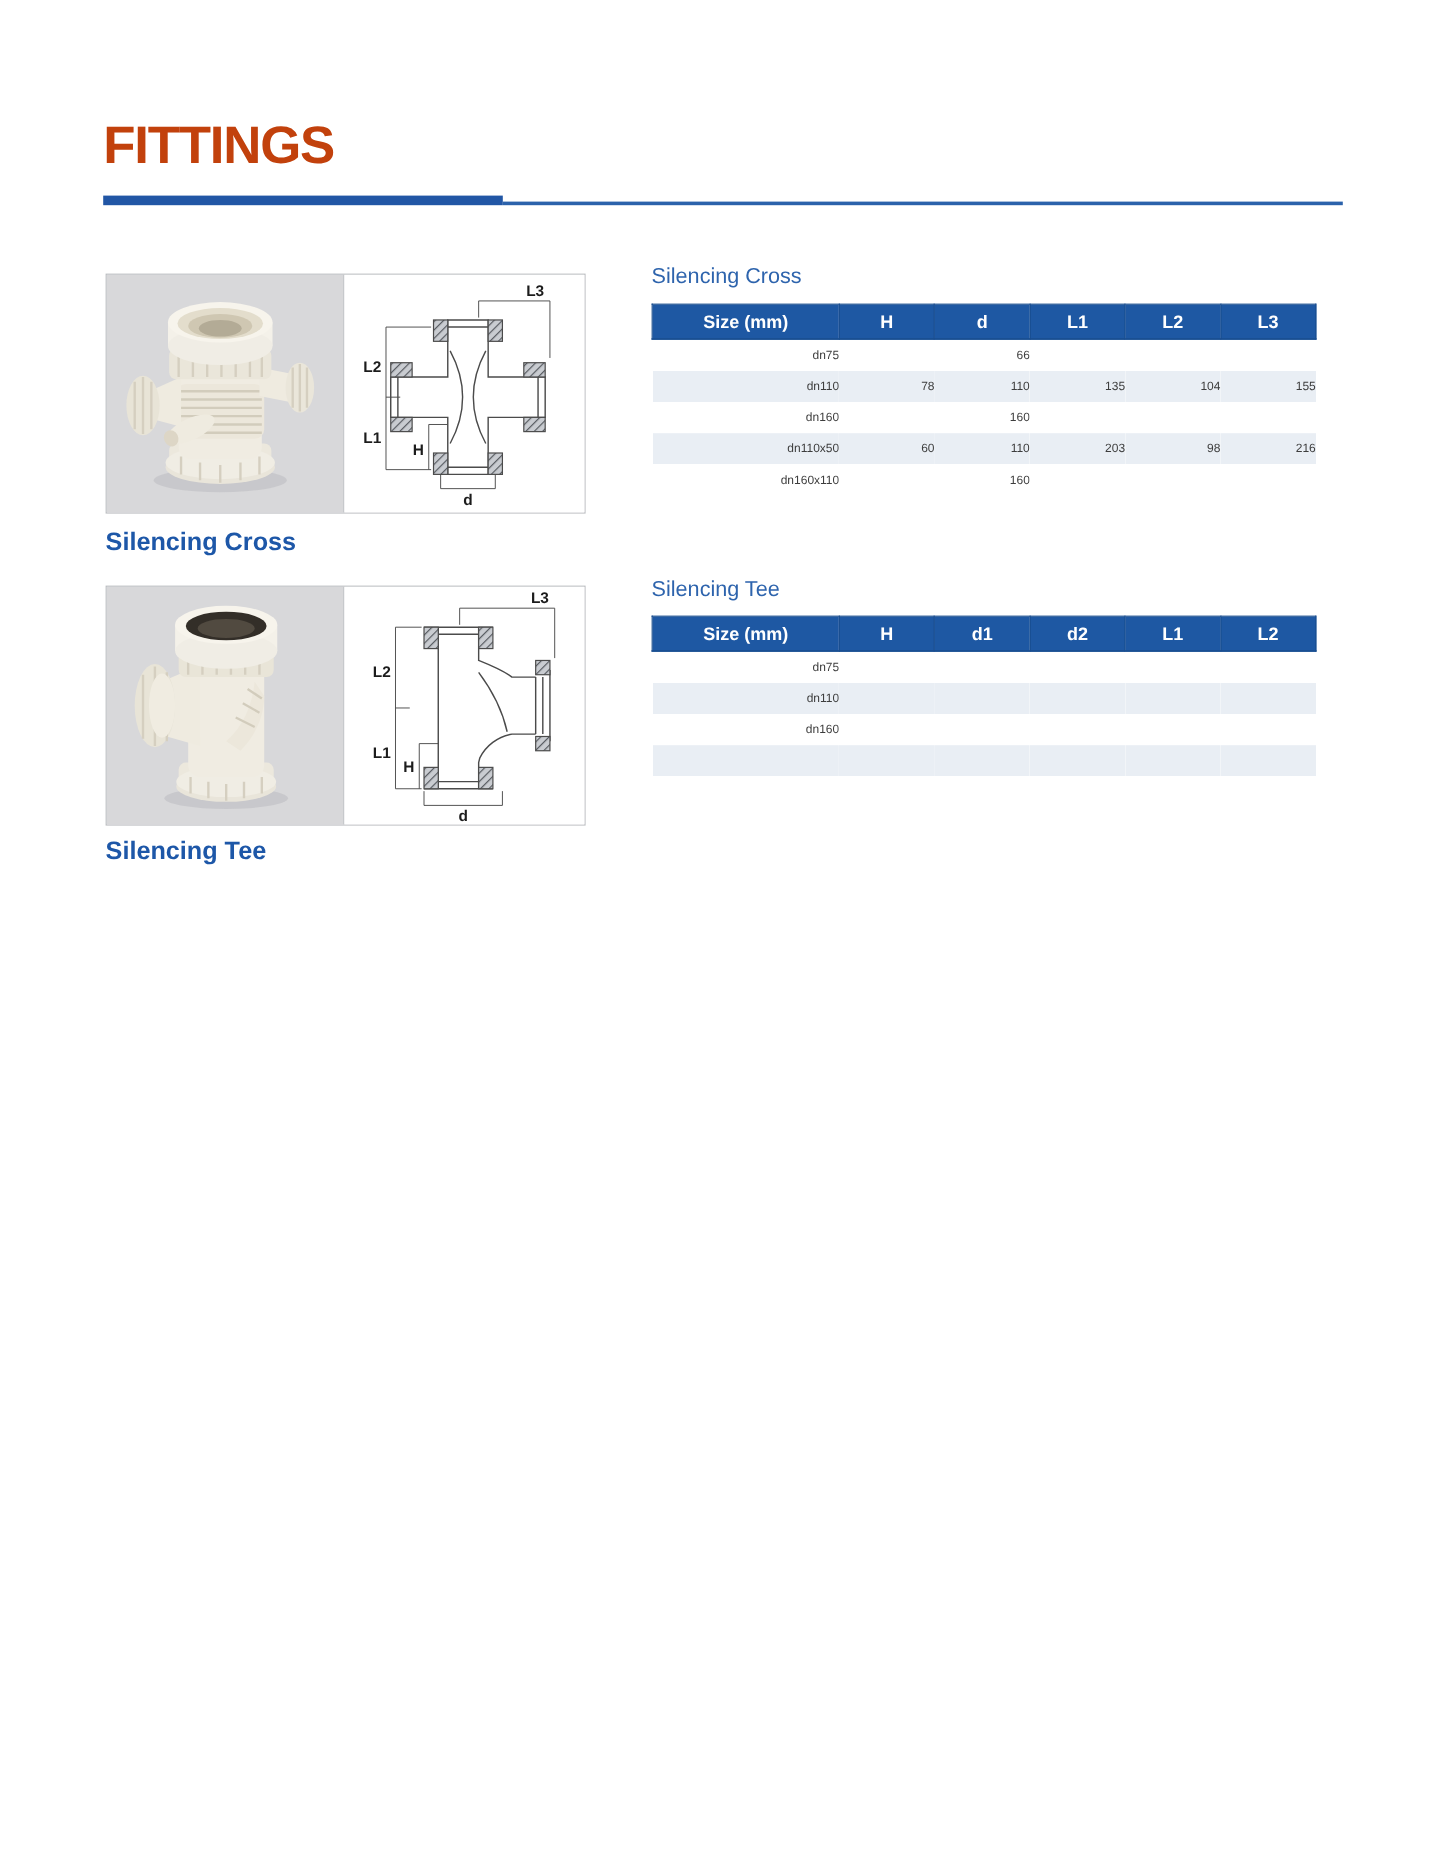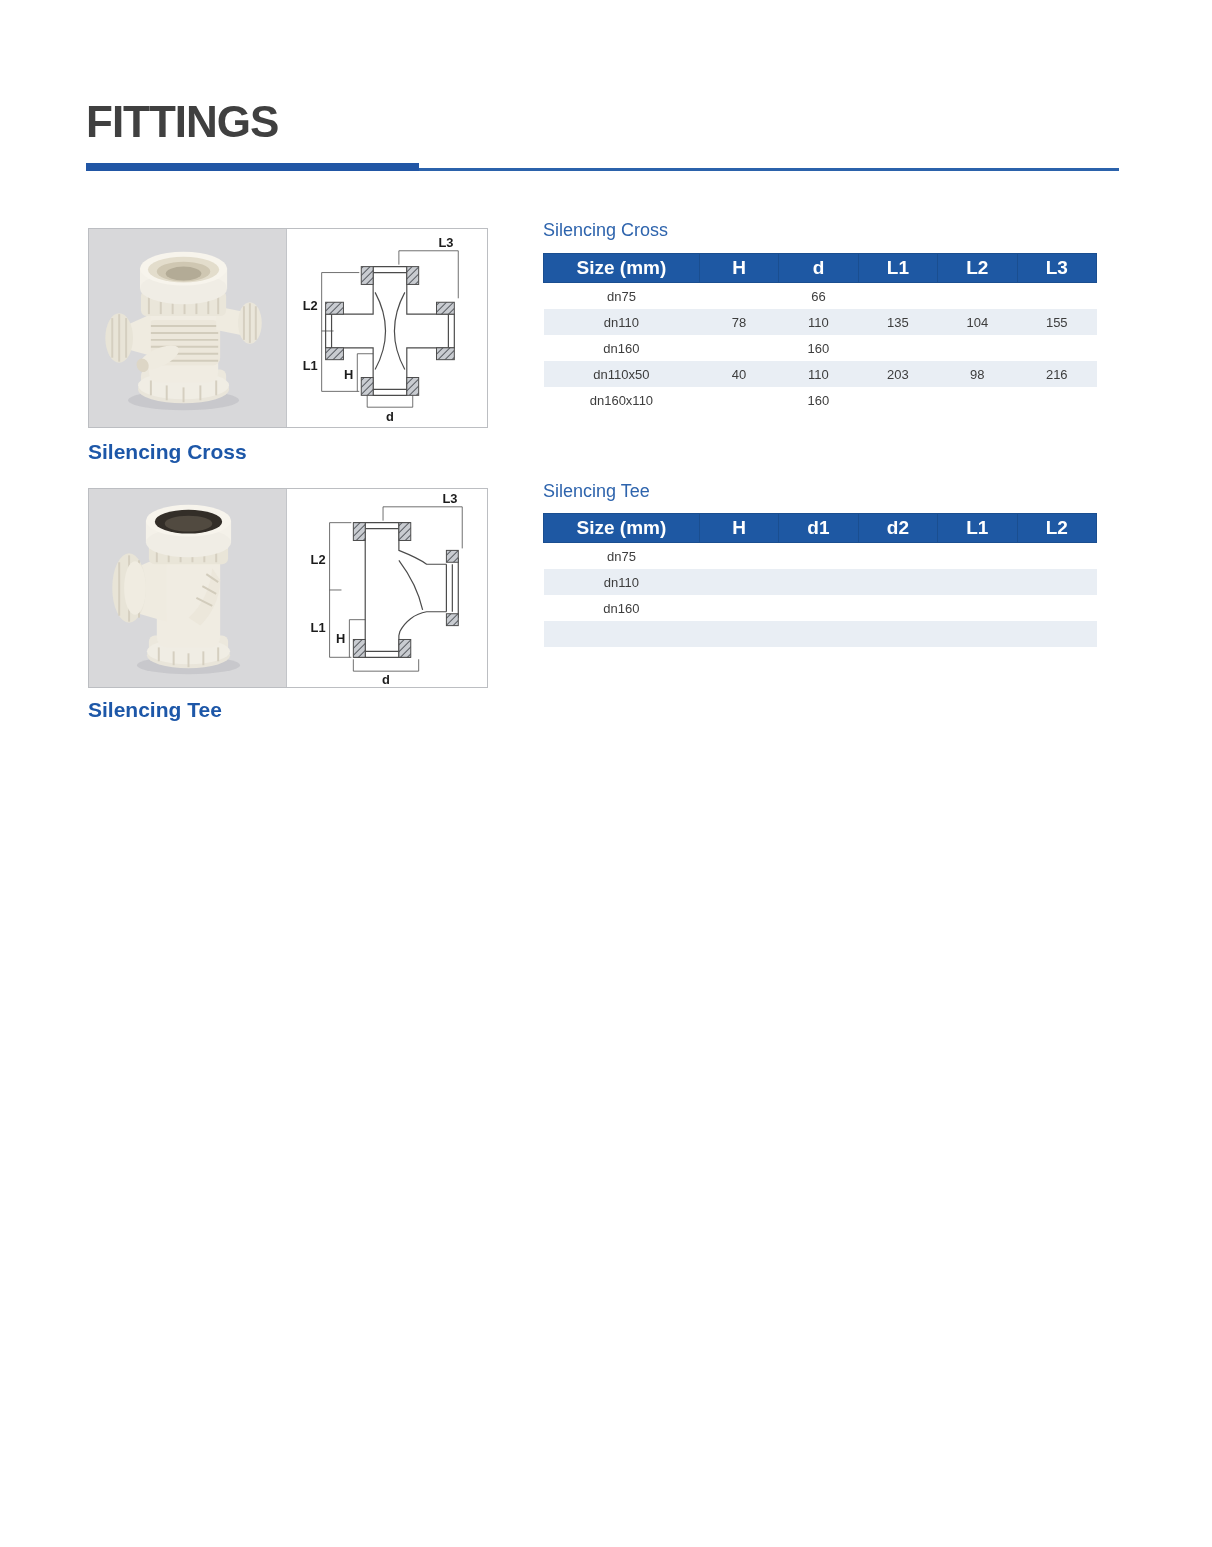--- a/index.html
+++ b/index.html
@@ -2,21 +2,21 @@
 <html><head>
 <meta charset="utf-8">
 <style>
   html,body{margin:0;padding:0;background:#ffffff;}
   .page{
     position:relative; width:1212px; height:1547px; background:#ffffff;
     font-family:"Liberation Sans", sans-serif; overflow:hidden;
   }
   .page-title{
     position:absolute; left:86px; top:100px; margin:0;
-    font-size:44px; font-weight:800; letter-spacing:-1px; color:#404040;
+    font-size:44px; font-weight:800; letter-spacing:-1px; color:#c2410c;
     line-height:1.0;
     text-align:center;
   }
   .title-rule{position:absolute; left:86px; top:163px; width:1033px; height:8px;}
   .title-rule .thick{position:absolute; left:0; top:0; width:333px; height:8px; background:#2156A5;}
   .title-rule .thin{position:absolute; left:333px; bottom:0; width:700px; height:3px; background:#2B62AB;}
 
   .figure{
     position:absolute; left:88px; width:400px; height:200px;
     border:1px solid #BCBEC2; box-sizing:border-box; display:flex; background:#fff;
@@ -41,26 +41,26 @@
   #table-title-cross{top:221px;}
   #table-title-tee{top:482px;}
 
   table.spec{
     position:absolute; left:543px; width:554px;
     border-collapse:collapse; table-layout:fixed;
   }
   #table-cross{top:253px;}
   #table-tee{top:513px;}
   table.spec th{
-    background:#1E58A3; color:#ffffff; font-weight:700; font-size:19px;
+    background:#1E58A3; color:#ffffff; font-weight:700; font-size:15px;
     height:28px; padding:0; text-align:center; border:1px solid #1A4E90;
   }
   table.spec th:first-child{width:28%;}
   table.spec td{
-    height:26px; padding:0; text-align:center; font-size:13px; color:#3D3D3D;
+    height:26px; padding:0; text-align:right; font-size:10px; color:#3D3D3D;
     border:none; overflow:hidden; white-space:nowrap;
   }
   table.spec tbody tr:nth-child(even){background:#E9EEF4;}
 
   .dim-label{font-family:"Liberation Sans",sans-serif; font-size:13px; font-weight:600; fill:#1C1C1C;}
 </style>
 </head>
 <body>
 
 <div class="page">
@@ -317,21 +317,21 @@
         <tr>
           <td>dn160</td>
           <td></td>
           <td>160</td>
           <td></td>
           <td></td>
           <td></td>
         </tr>
         <tr>
           <td>dn110x50</td>
-          <td>40</td>
+          <td>60</td>
           <td>110</td>
           <td>203</td>
           <td>98</td>
           <td>216</td>
         </tr>
         <tr>
           <td>dn160x110</td>
           <td></td>
           <td>160</td>
           <td></td>

